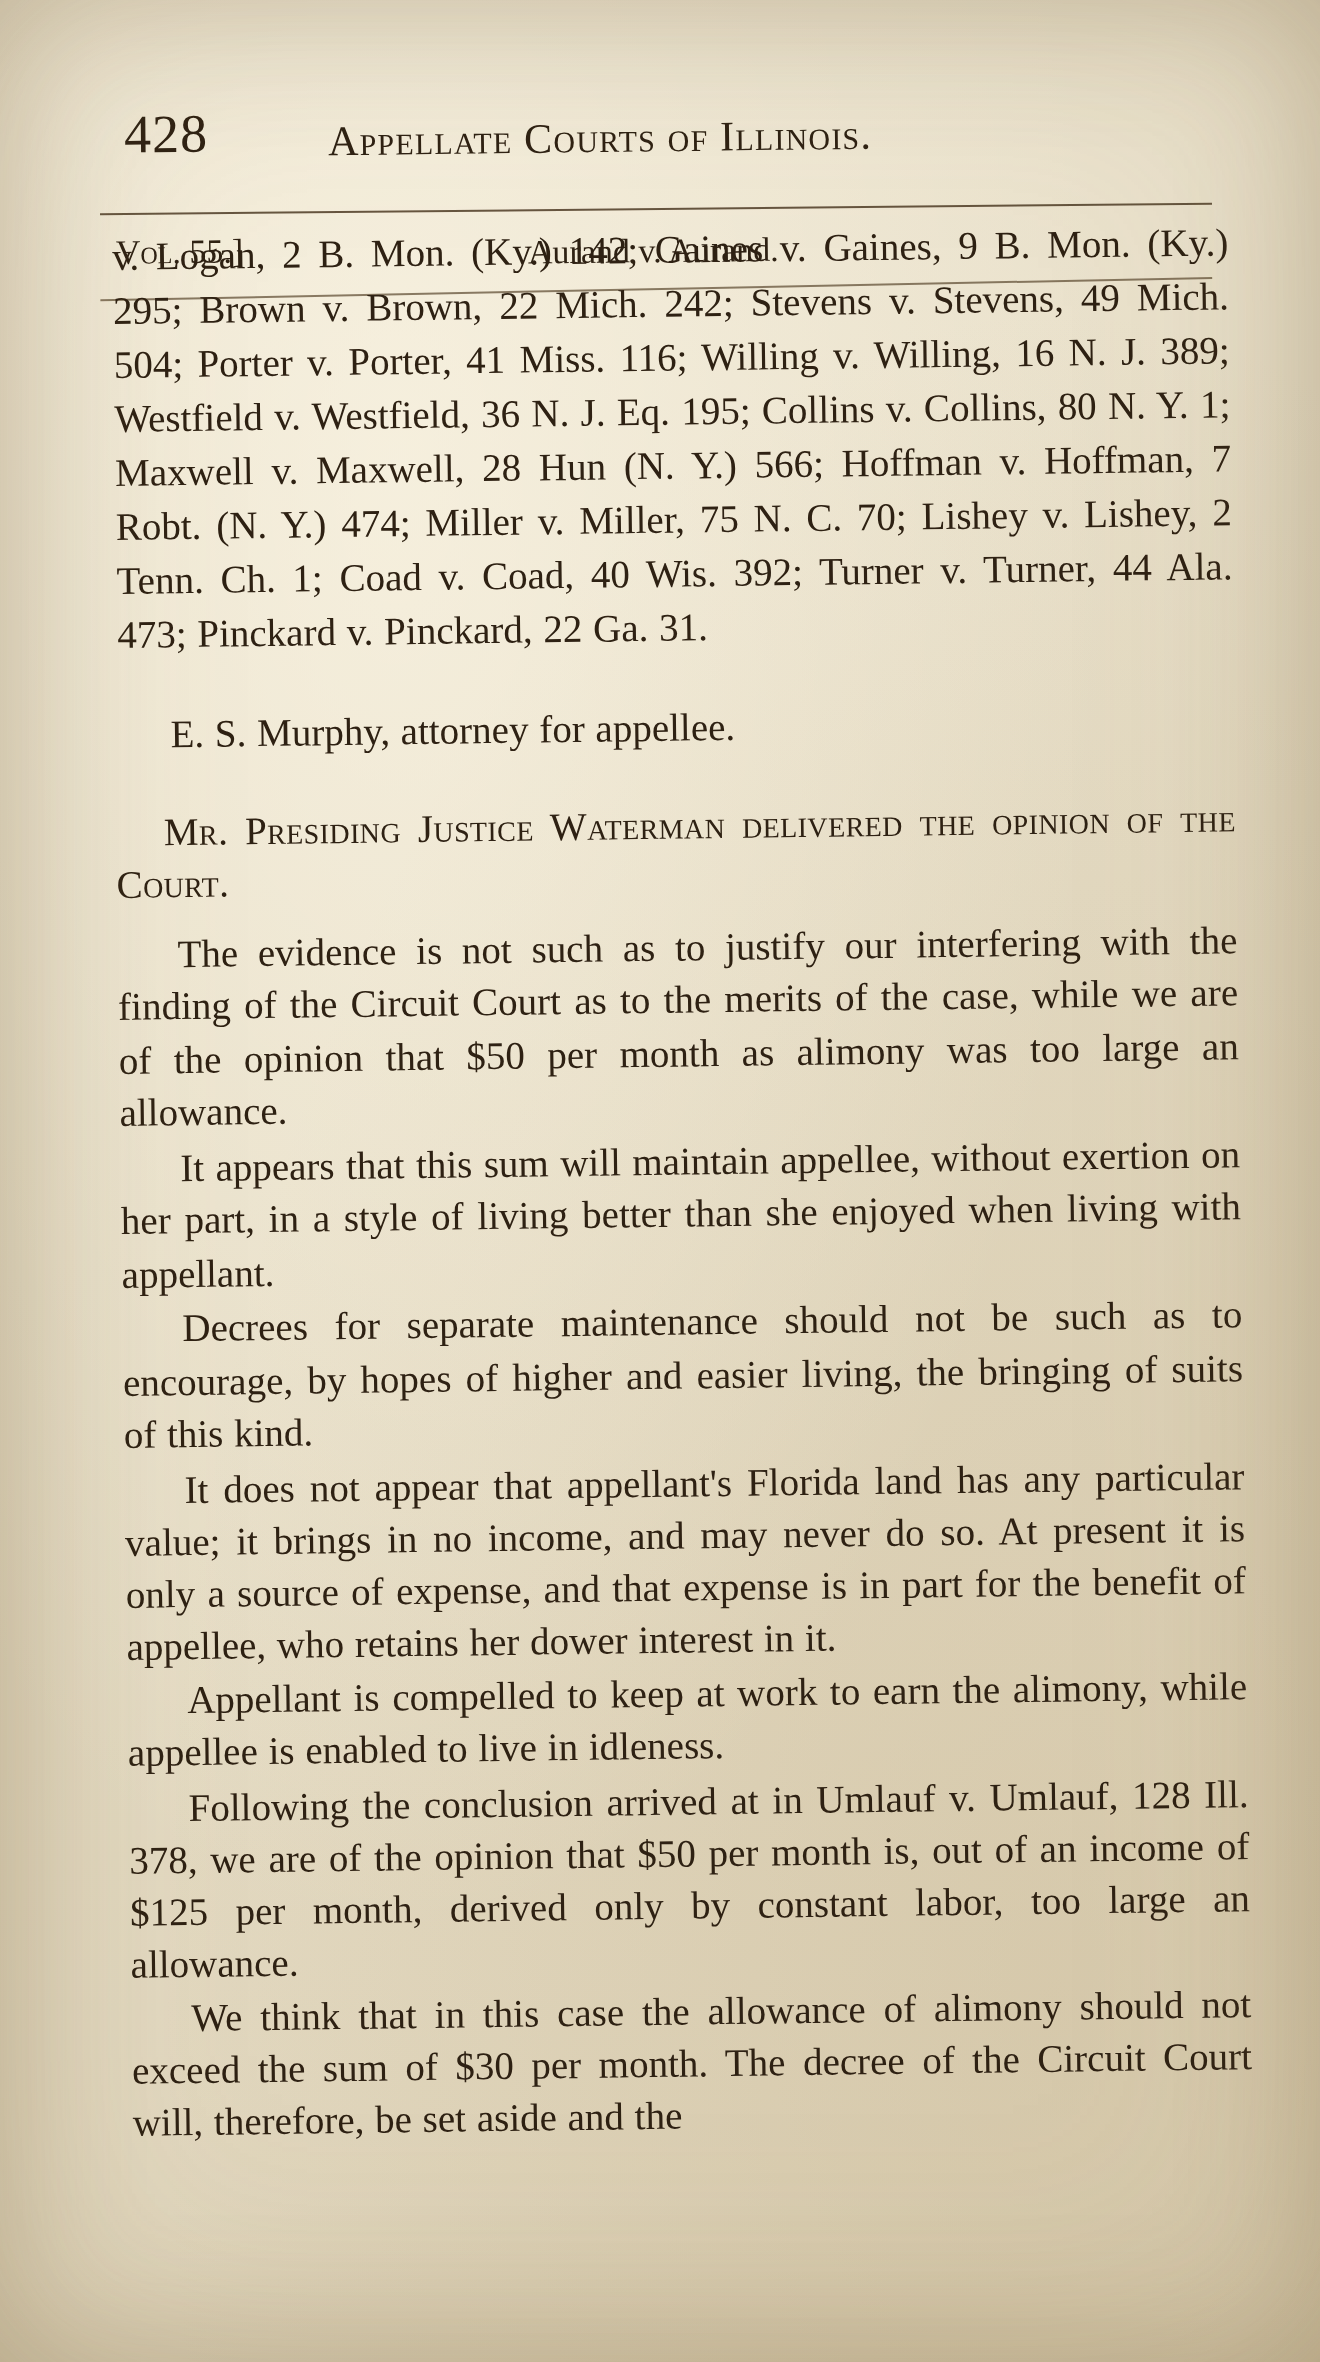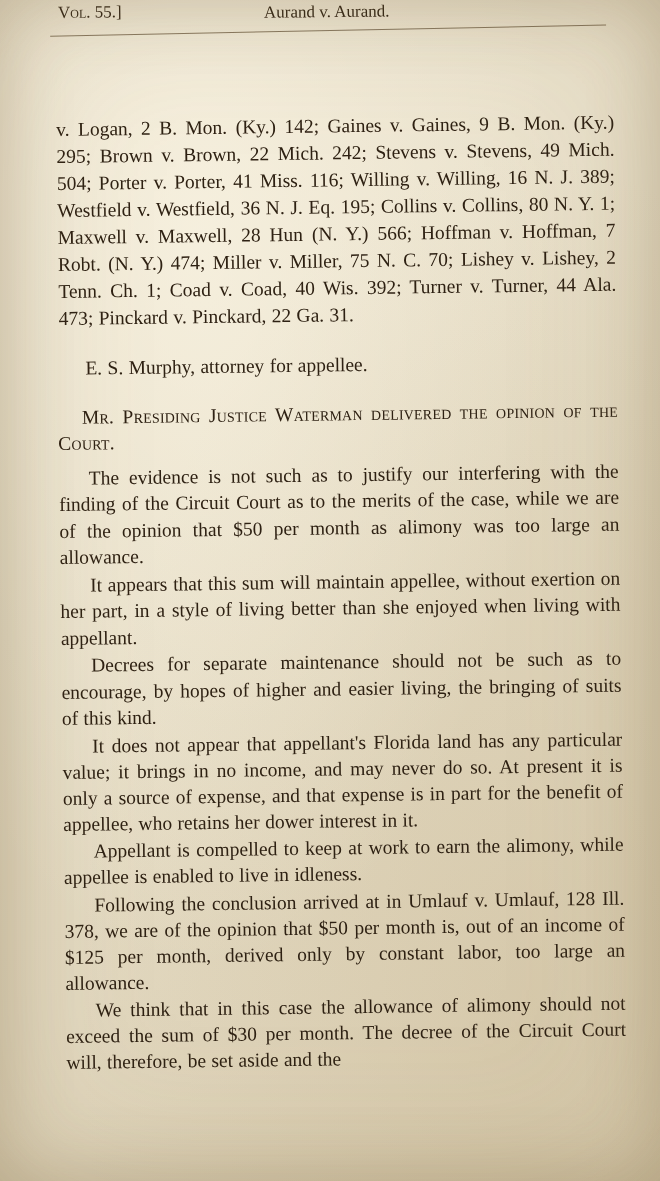--- a/index.html
+++ b/index.html
@@ -141,20 +141,25 @@
   }
   .citations { line-height: 27px; }
 </style>
 </head>
 <body>
 
 <div class="page"></div>
 
 <div class="content">
 
+  <div class="running-head">
+    <div class="folio">428</div>
+    <div class="head-title sc">Appellate Courts of Illinois.</div>
+    <div class="rule"></div>
+  </div>
 
   <div class="subhead">
     <div class="vol sc">Vol. 55.]</div>
     <div class="case-title">Aurand v. Aurand.</div>
     <div class="rule2"></div>
   </div>
 
   <div class="body-col">
 
     <p class="citations">v. Logan, 2 B. Mon. (Ky.) 142; Gaines v. Gaines, 9 B. Mon. (Ky.) 295; Brown v. Brown, 22 Mich. 242; Stevens v. Stevens, 49 Mich. 504; Porter v. Porter, 41 Miss. 116; Willing v. Willing, 16 N. J. 389; Westfield v. Westfield, 36 N. J. Eq. 195; Collins v. Collins, 80 N. Y. 1; Maxwell v. Maxwell, 28 Hun (N. Y.) 566; Hoffman v. Hoffman, 7 Robt. (N. Y.) 474; Miller v. Miller, 75 N. C. 70; Lishey v. Lishey, 2 Tenn. Ch. 1; Coad v. Coad, 40 Wis. 392; Turner v. Turner, 44 Ala. 473; Pinckard v. Pinckard, 22 Ga. 31.</p>

